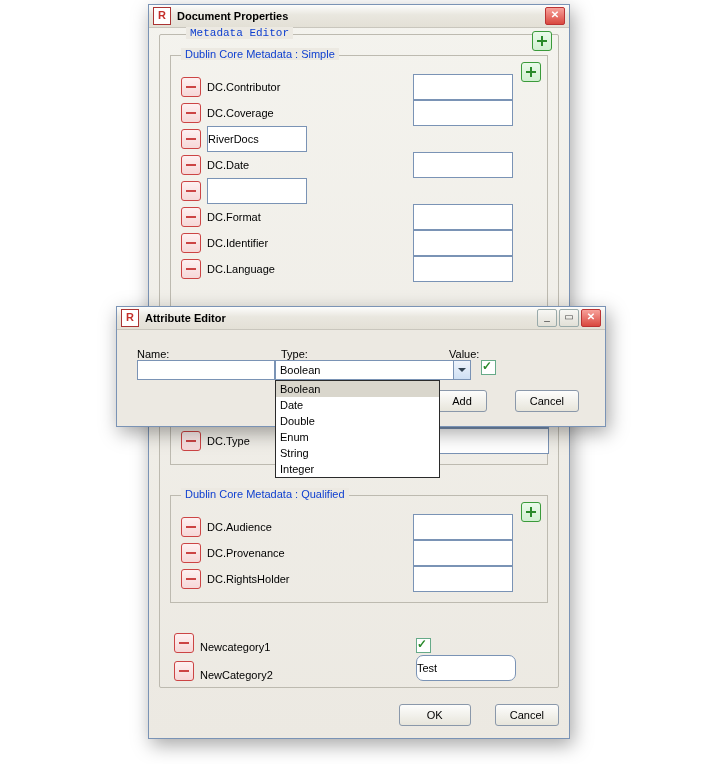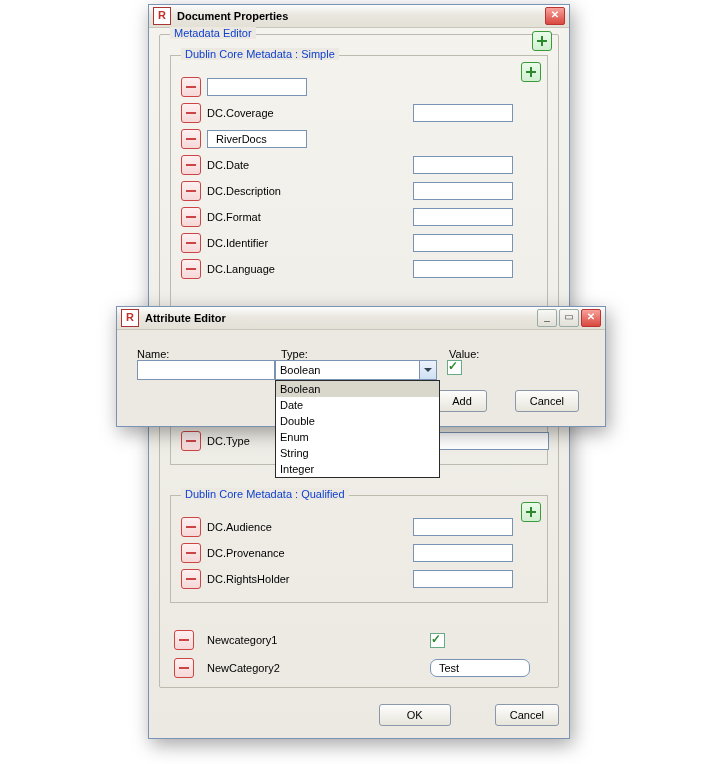--- a/index.html
+++ b/index.html
@@ -68,25 +68,26 @@
   .group {
     position: relative;
     border: 1px solid #bdbab0;
     border-radius: 2px;
     padding: 10px 10px 6px 10px;
     margin-bottom: 10px;
     background: transparent;
   }
   .group > .legend {
     position: absolute;
-    top: -8px; left: 10px;
+    top: -8px; left: 26px;
     background: #ece9e2;
     padding: 0 4px;
     color: #1040d0;
     font-size: 11px;
+    font-family: Liberation Mono, monospace;
   }
   .plus-btn {
     position: absolute;
     top: -4px; right: 6px;
     width: 18px; height: 18px;
     border: 1px solid #3a9a3a;
     border-radius: 3px;
     background: linear-gradient(#eafaea, #d2f0d2);
     display: flex; align-items: center; justify-content: center;
   }
@@ -118,25 +119,25 @@
     background: linear-gradient(#fdf1f1, #f6d8d8);
     display: flex; align-items: center; justify-content: center;
     flex: 0 0 auto;
   }
   .minus-btn svg { width: 12px; height: 12px; }
   .row .label {
     flex: 0 0 200px;
     color: #000;
   }
   input.textbox {
-    height: 18px;
+    height: 26px;
     border: 1px solid #7a93b5;
     background: #fff;
     font: inherit;
-    padding: 0 8px;
+    padding: 0 0;
     width: 100px;
     box-sizing: border-box;
   }
   input.textbox.wide { width: 136px; }
   .checkbox {
     width: 13px; height: 13px;
     border: 1px solid #6a8;
     background: #fff;
     display: inline-block;
     position: relative;
@@ -154,41 +155,41 @@
     padding: 0 14px;
     border: 1px solid #8a98aa;
     border-radius: 3px;
     background: linear-gradient(#fdfdfc, #e7e5db);
     font: inherit;
     margin-left: 20px;
   }
   .button-row {
     display: flex;
     justify-content: flex-end;
-    gap: 24px;
+    gap: 4px;
     padding: 6px 0 2px;
   }
   
   .attr-body {
     padding: 18px 20px 14px 20px;
     background: #ece9e2;
   }
   .attr-labels { display: flex; gap: 6px; margin-bottom: 0;}
   .attr-labels div { color:#000; }
   .attr-labels .n { width: 138px; }
   .attr-labels .t { width: 162px; }
   .attr-labels .v { width: 40px; }
   .attr-fields { display:flex; gap:0; align-items:flex-start; }
   .attr-name {
     width: 138px; height: 20px;
     border: 1px solid #7a93b5; background:#fff;
     font: inherit; padding: 0 4px; box-sizing:border-box;
   }
   .combo {
-    width: 162px;
+    width: 196px;
     height: 20px;
     border: 1px solid #7a93b5;
     background:#fff;
     box-sizing:border-box;
     display:flex; align-items:center;
     position:relative;
   }
   .combo .sel { flex:1; padding:0 4px; }
   .combo .arrow {
     width:16px; height:18px;
@@ -214,23 +215,23 @@
   }
   .attr-value { margin-left: 10px; }
   .attr-buttons {
     display:flex; justify-content:flex-end; gap:8px;
     margin-top: 10px;
     padding-right: 6px;
   }
   .spacer-block { height: 22px; }
   .custom-row {
     display:flex;
-    align-items:center;
+    align-items:flex-end;
     height:26px;
-    gap:13px;
+    gap:6px;
     margin-top:2px;
   }
   .custom-row .label { flex: 0 0 210px; }
 </style>
 </head>
 <body>
 
 <div class="window" style="left:148px; top:4px; width:420px;">
   <div class="titlebar">
     <div class="app-icon">R</div>
@@ -254,20 +255,21 @@
               <path d="M5 1h2v4h4v2H7v4H5V7H1V5h4z" fill="#2a8a2a"></path>
             </svg>
         </div>
         <div id="simple-rows">
             <div class="row">
               <div class="minus-btn">
                 <svg viewBox="0 0 12 12">
                   <rect x="1" y="5" width="10" height="2" fill="#c44"></rect>
                 </svg>
               </div>
+              <div class="label">DC.Contributor</div>
               <input class="textbox" value="" style="">
             </div>
             <div class="row">
               <div class="minus-btn">
                 <svg viewBox="0 0 12 12">
                   <rect x="1" y="5" width="10" height="2" fill="#c44"></rect>
                 </svg>
               </div>
               <div class="label">DC.Coverage</div>
               <input class="textbox" value="" style="">
@@ -288,21 +290,20 @@
               </div>
               <div class="label">DC.Date</div>
               <input class="textbox" value="" style="">
             </div>
             <div class="row">
               <div class="minus-btn">
                 <svg viewBox="0 0 12 12">
                   <rect x="1" y="5" width="10" height="2" fill="#c44"></rect>
                 </svg>
               </div>
-              <div class="label">DC.Description</div>
               <input class="textbox" value="" style="">
             </div>
             <div class="row">
               <div class="minus-btn">
                 <svg viewBox="0 0 12 12">
                   <rect x="1" y="5" width="10" height="2" fill="#c44"></rect>
                 </svg>
               </div>
               <div class="label">DC.Format</div>
               <input class="textbox" value="" style="">

